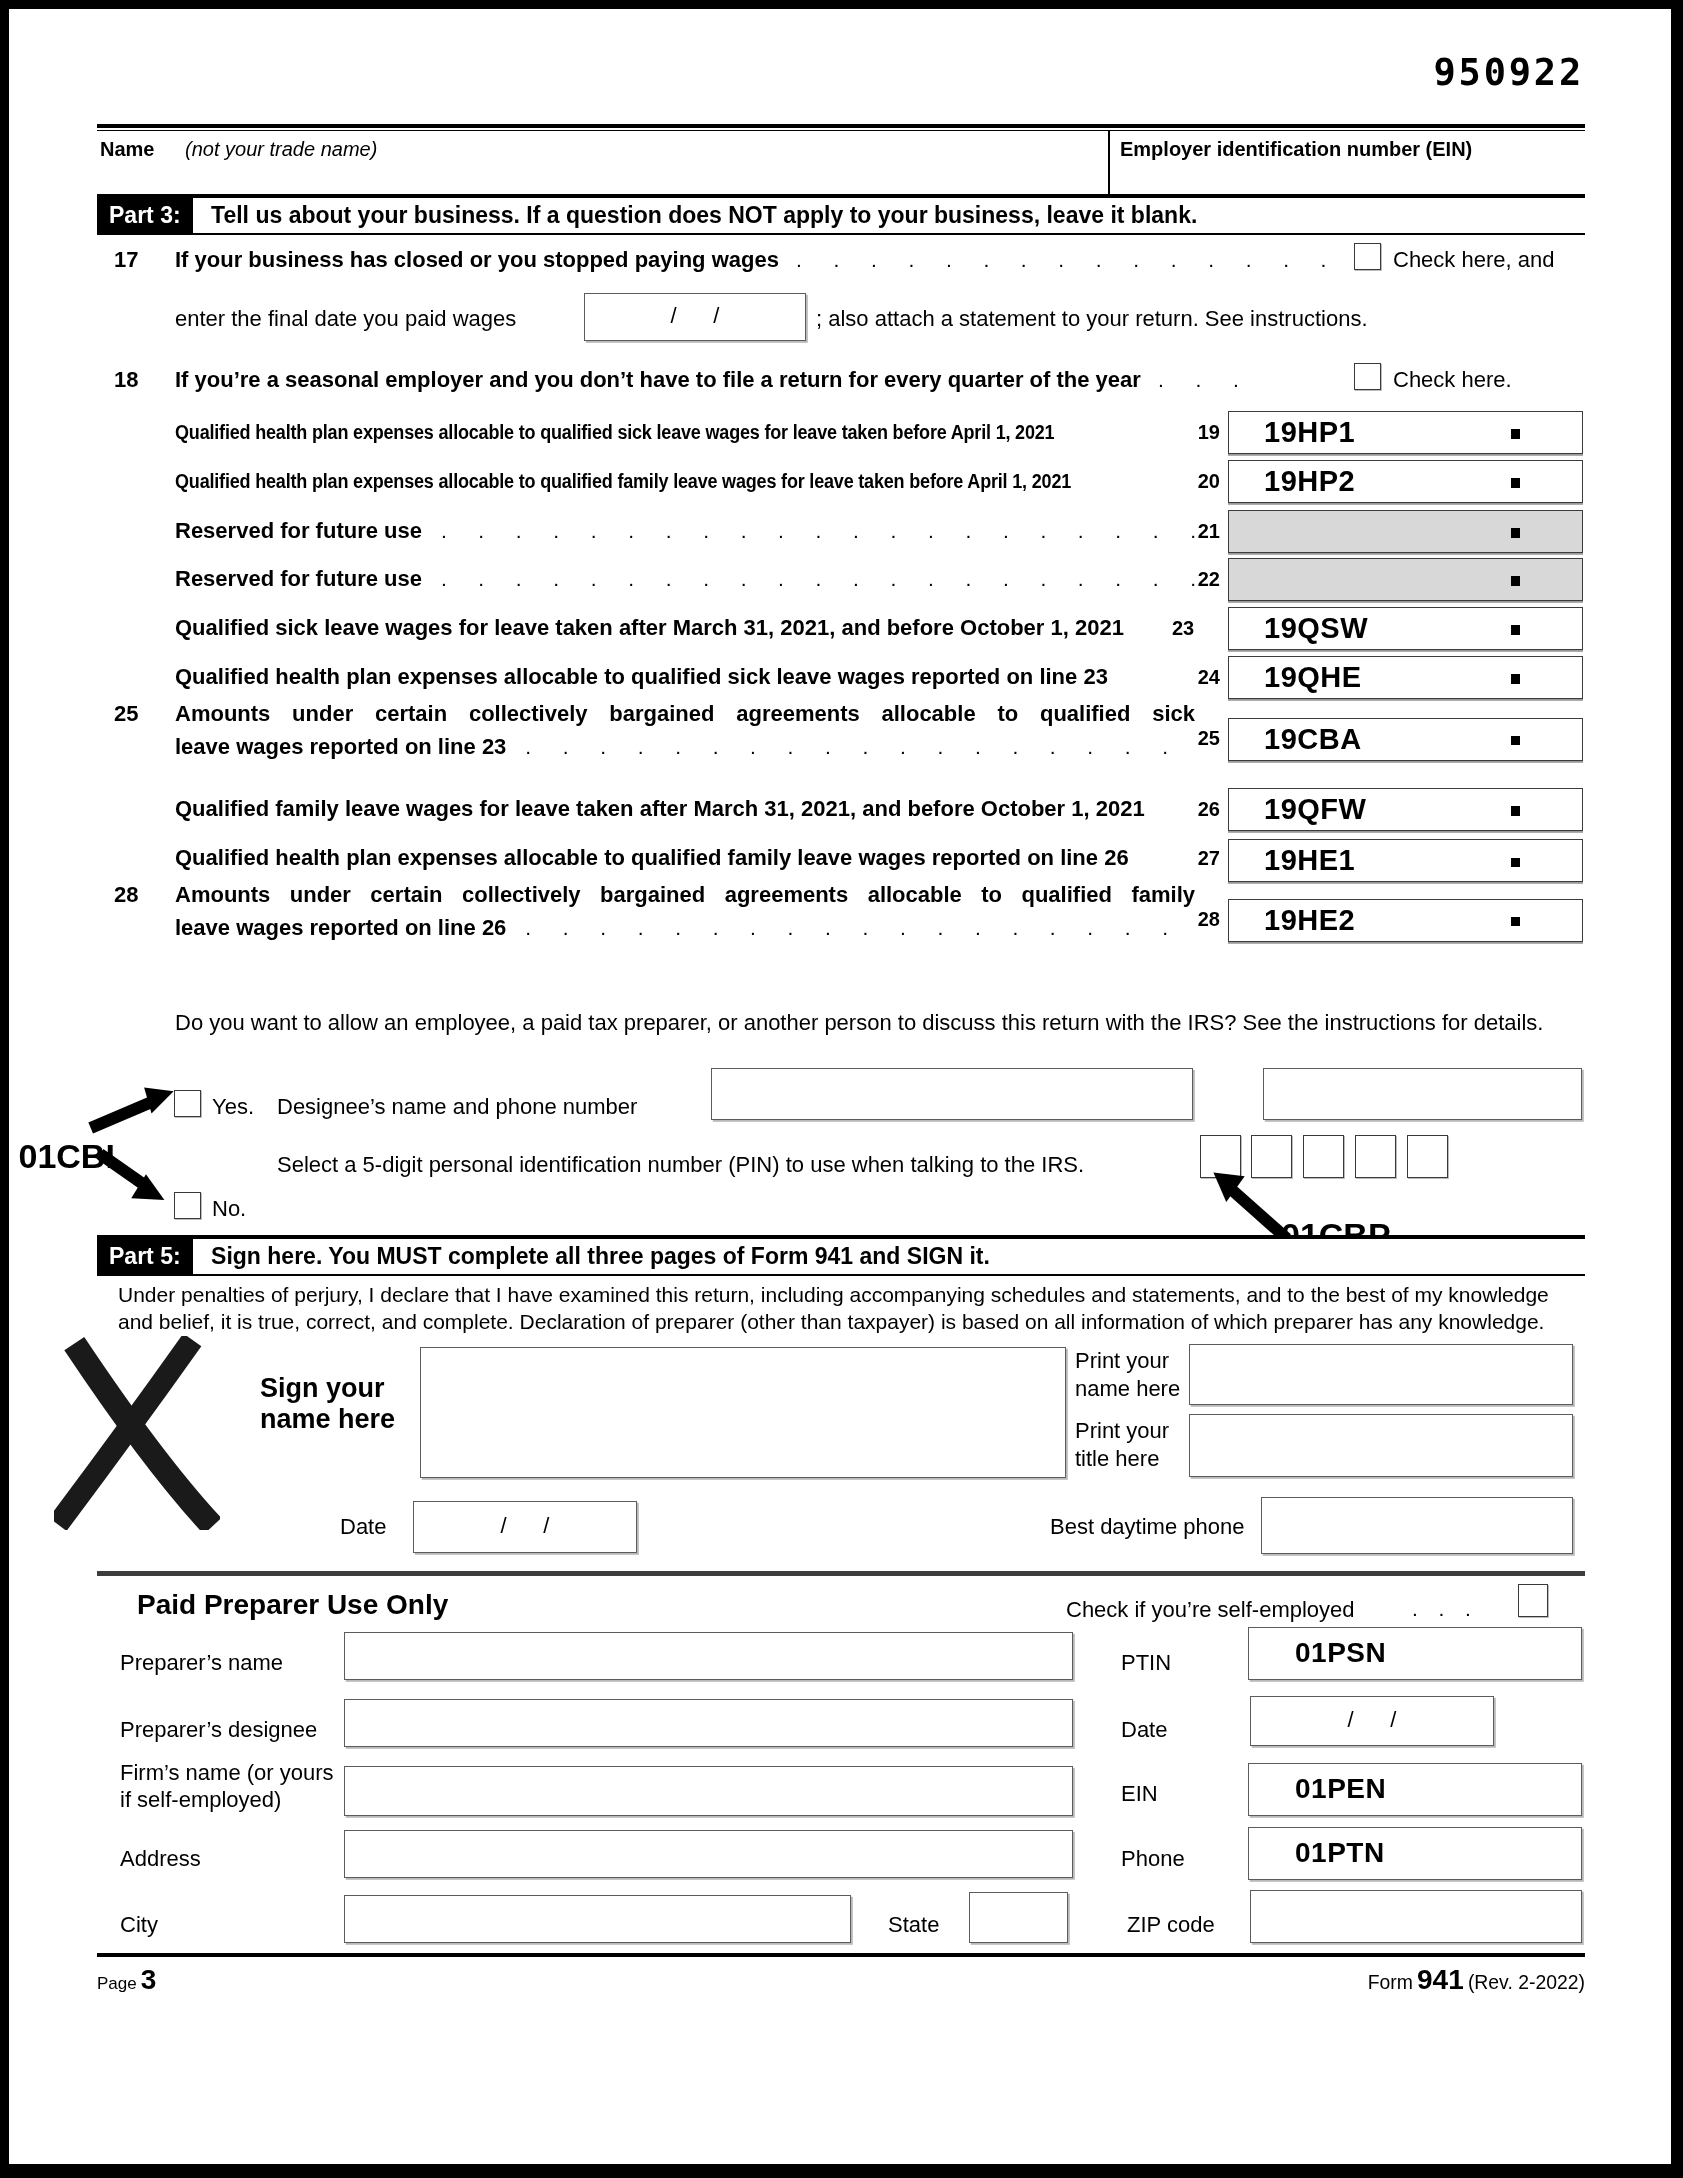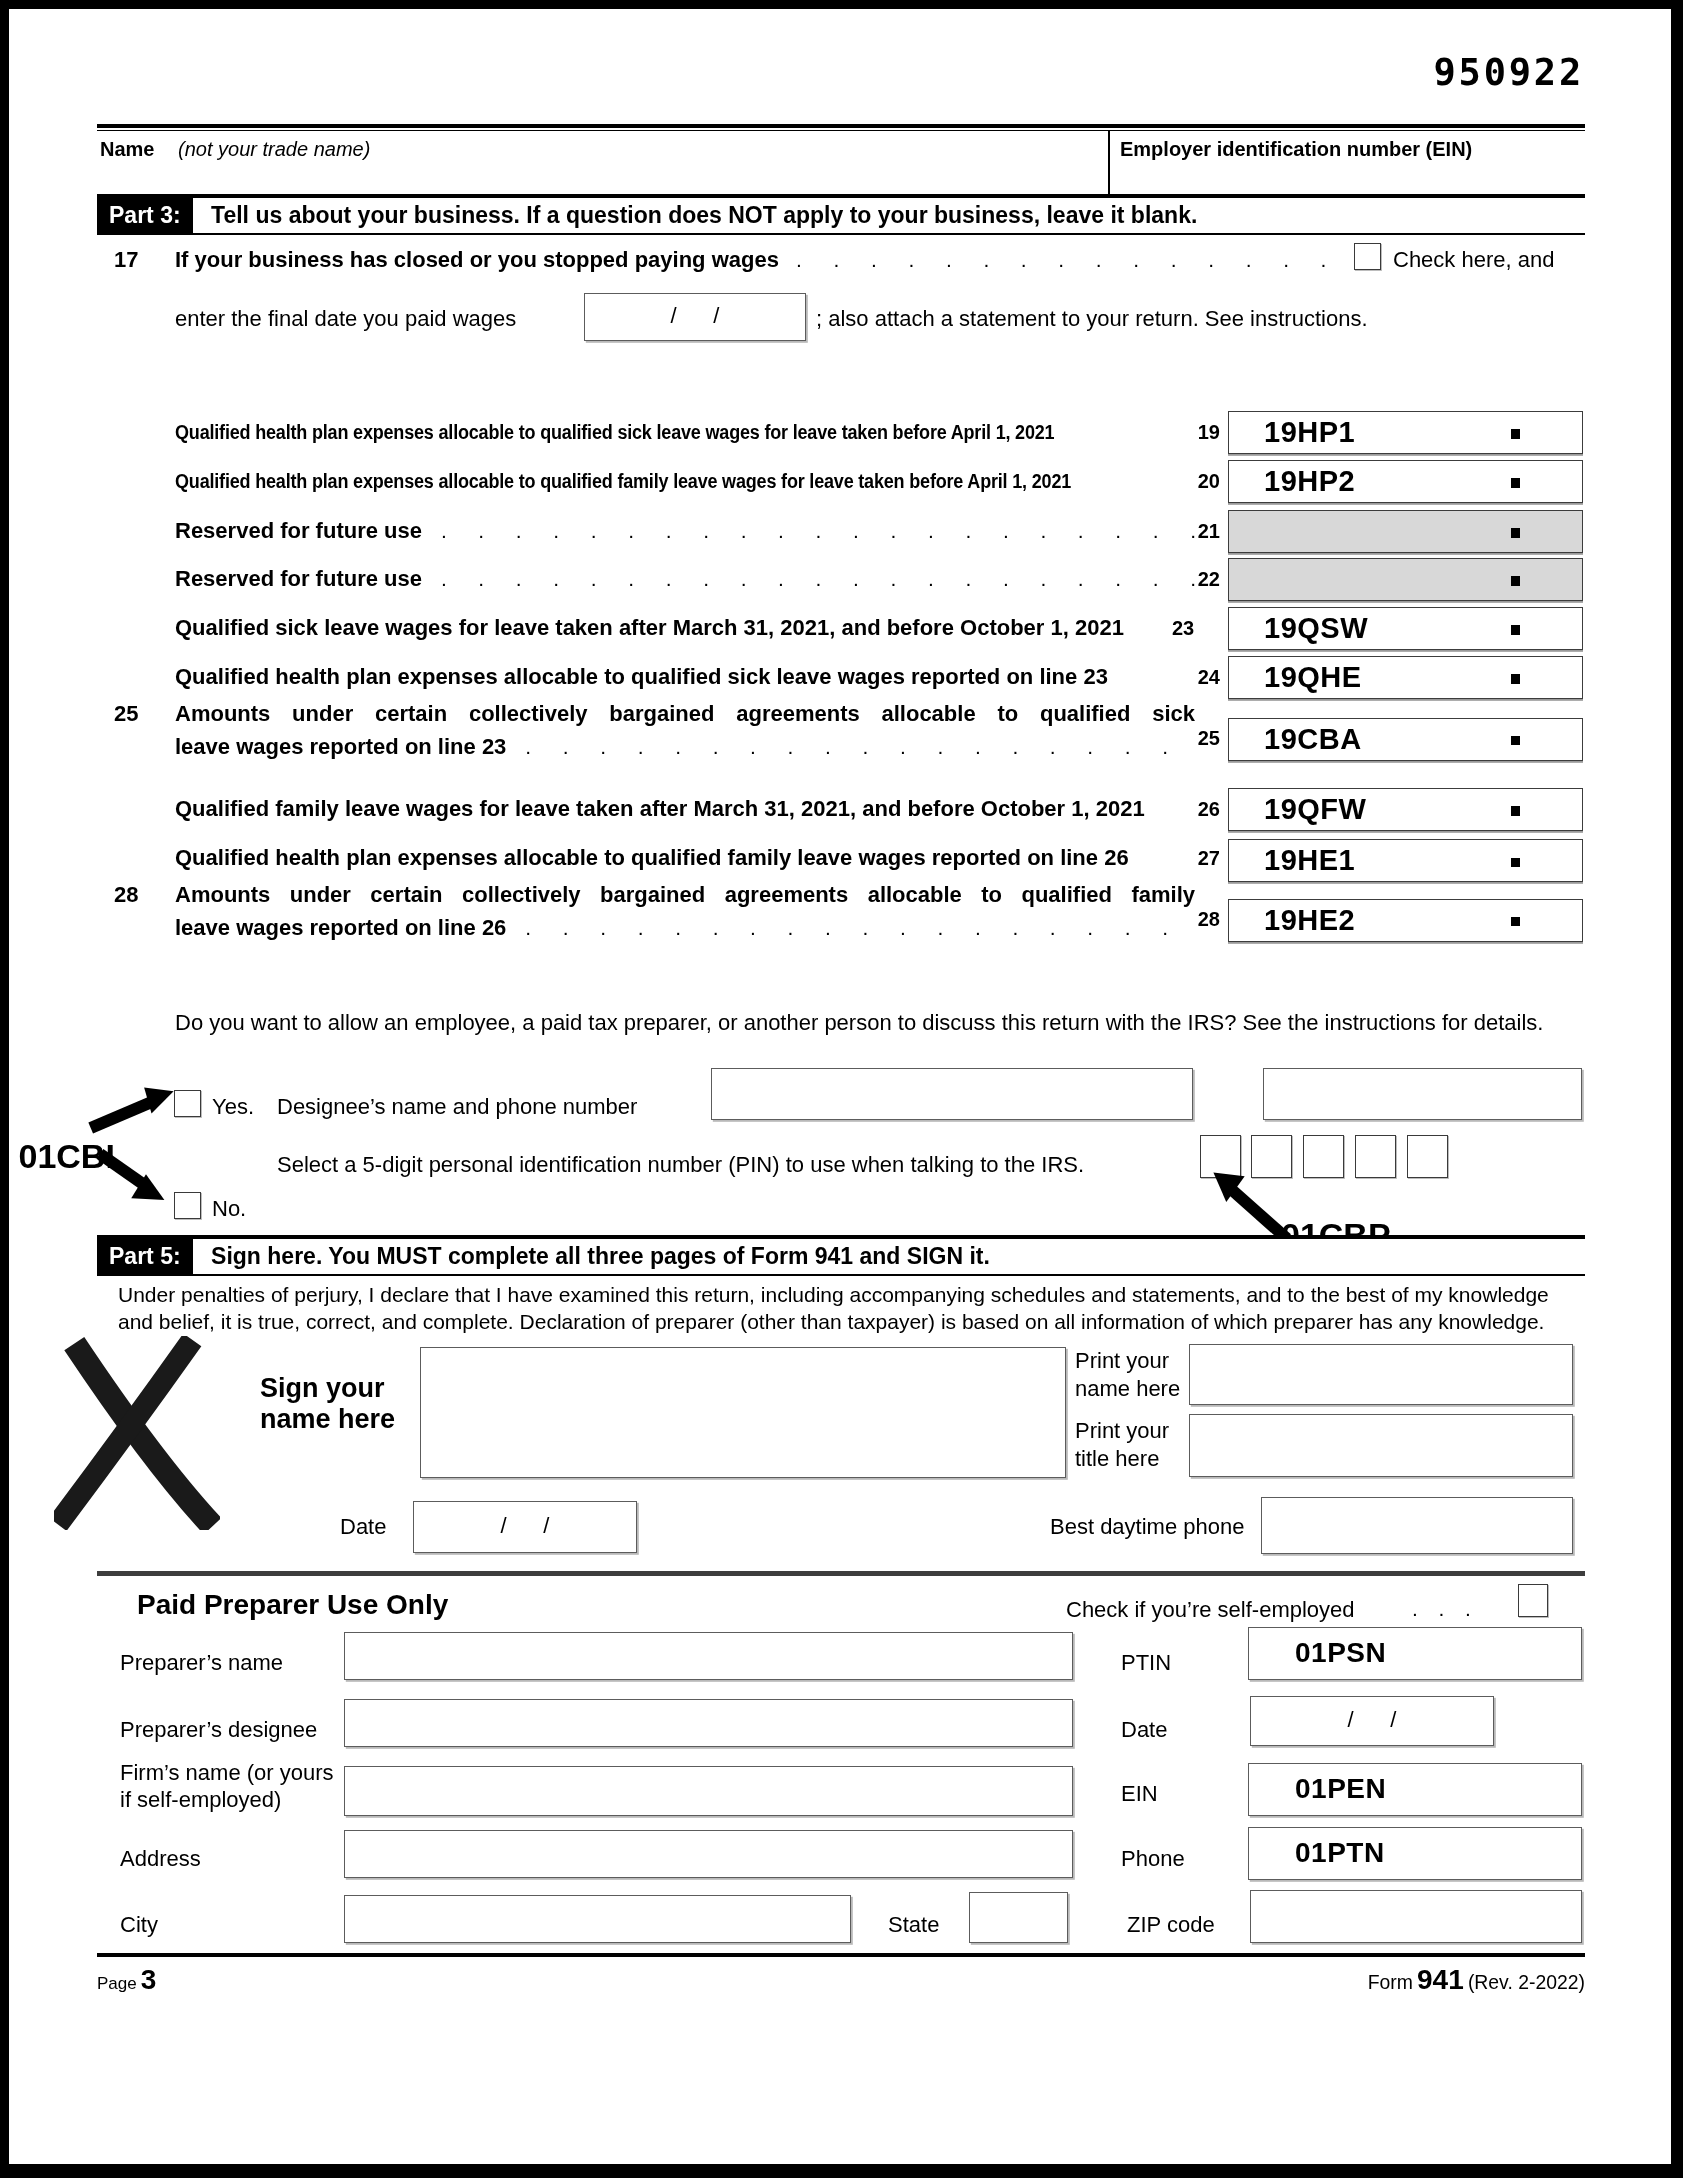--- a/index.html
+++ b/index.html
@@ -36,21 +36,21 @@
 <body>
 
 <div id="page">
   <div id="frame"></div>
 
   <div class="abs b" style="right:99px;top:51px;font-family:'DejaVu Sans Mono',monospace;font-size:37px;letter-spacing:2.8px;">950922</div>
 
   <div class="abs rule2" style="left:97px;top:124px;width:1488px;"></div>
   <div class="abs" style="left:100px;top:138px;font-size:20px;">
     <span class="b">Name</span>
-    <span class="i" style="margin-left:18px;text-align:right;">(not your trade name)</span>
+    <span class="i" style="margin-left:25px;text-align:right;">(not your trade name)</span>
   </div>
   <div class="abs" style="left:100px;top:164px;width:997px;height:29.5px;"></div>
   <div class="abs" style="left:1108px;top:131px;width:1.8px;height:63px;background:#000;"></div>
   <div class="abs b" style="left:1120px;top:138px;font-size:20px;">Employer identification number (EIN)</div>
   <div class="abs" style="left:1120px;top:164px;width:452px;height:29.5px;"></div>
 
   <div class="abs pbar" style="top:194px;">
     <span class="plabel">Part 3:</span>
     <span class="ptitle">Tell us about your business. If a question does NOT apply to your business, leave it blank.</span>
   </div>
@@ -65,20 +65,29 @@
     <span class="abs lbl" style="left:1393px;top:0;">Check here, and</span>
   </div>
   <div class="abs row nw" style="top:293px;height:52px;">
     <span class="abs lbl" style="left:175px;top:13px;">enter the final date you paid wages</span>
     <div class="abs ibox" style="left:584px;top:0;width:220px;height:46px;">
       <span class="pre" style="display:block;text-align:center;line-height:44px;font-size:22px;">/      /</span>
     </div>
     <span class="abs lbl" style="left:816px;top:13px;">; also attach a statement to your return. See instructions.</span>
   </div>
 
+  <div class="abs row nw" style="top:367px;height:31px;">
+    <span class="abs b lbl" style="left:114px;">18</span>
+    <span class="abs" style="left:175px;">
+      <span class="b lbl">If you’re a seasonal employer and you don’t have to file a return for every quarter of the year</span>
+      <span class="dots" style="margin-left:13px;">. . .</span>
+    </span>
+    <div class="abs cb" style="left:1354px;top:-3.7px;"></div>
+    <span class="abs lbl" style="left:1393px;top:0;">Check here.</span>
+  </div>
 
   <div class="abs row" style="top:410px;height:44px;">
     <span class="abs b cond nw" style="left:175px;line-height:44px;font-size:20px;">Qualified health plan expenses allocable to qualified sick leave wages for leave taken before April 1, 2021</span>
     <span class="abs anum" style="left:1172px;width:48px;text-align:right;line-height:44px;">19</span>
     <div class="abs abox" style="left:1228px;top:0.9px;">
       <span class="aval">19HP1</span>
       <span class="adot"></span>
     </div>
   </div>
 

